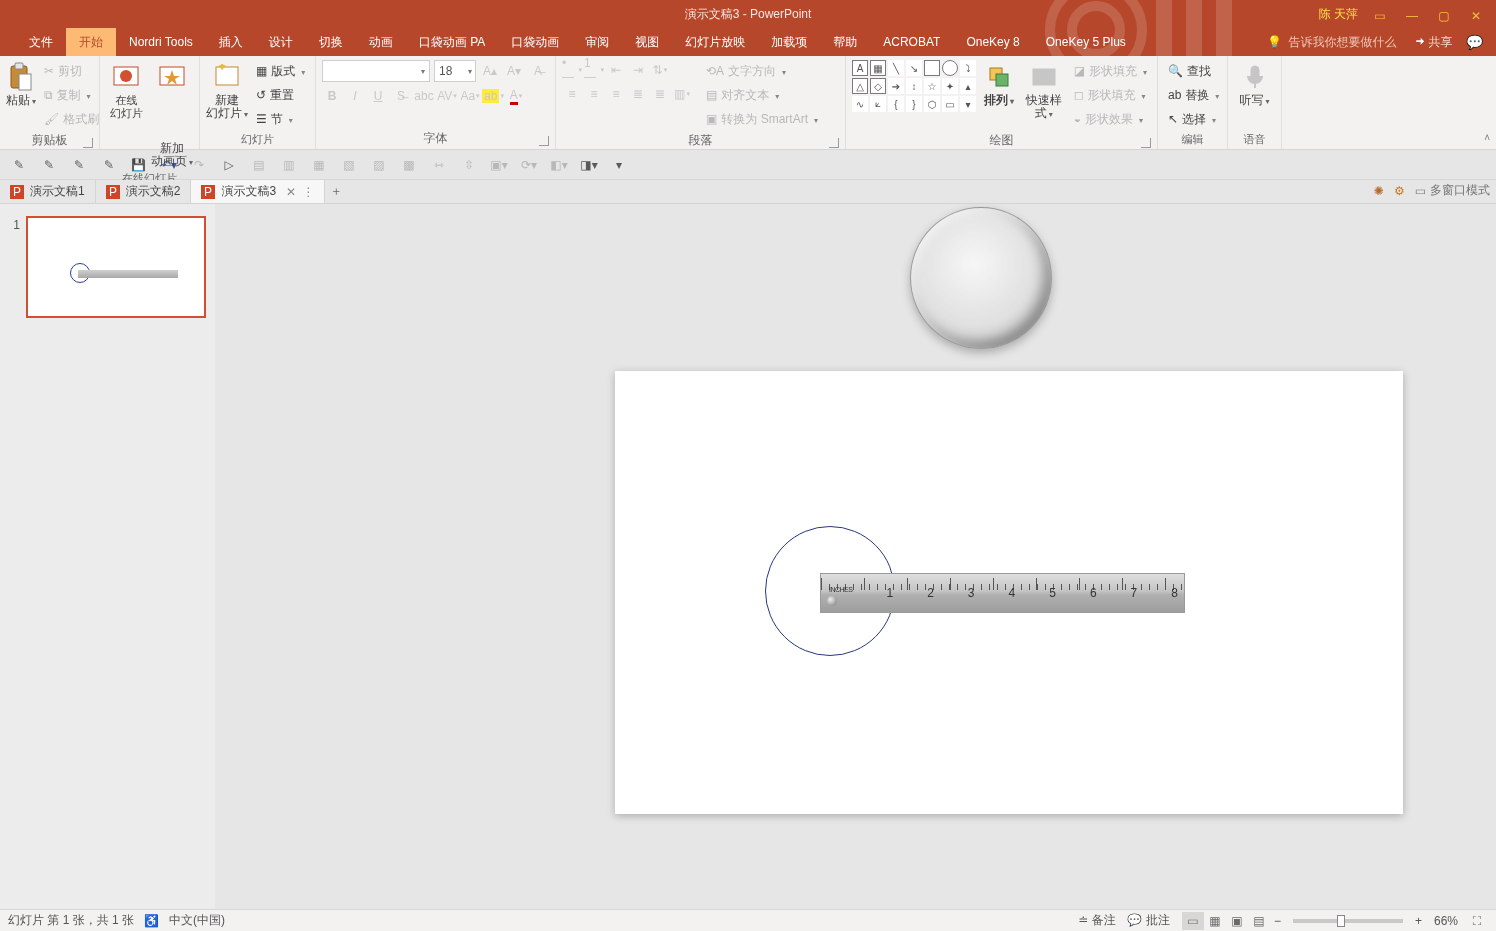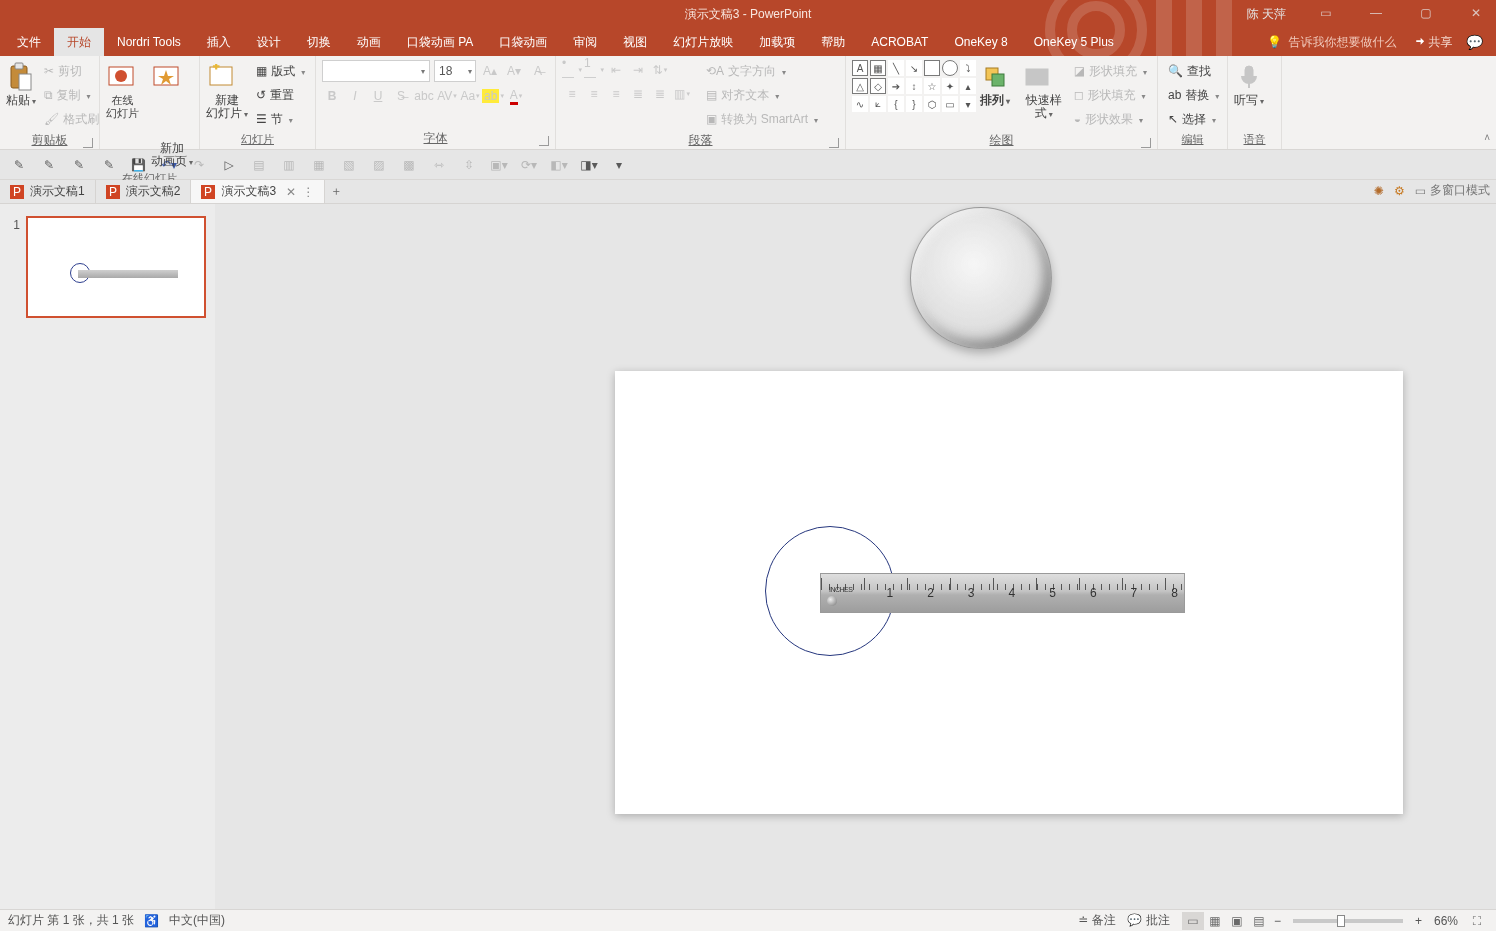--- a/index.html
+++ b/index.html
@@ -1,41 +1,41 @@
 <!DOCTYPE html>
 <html><head>
 <meta charset="utf-8">
 <style>
 * { margin: 0; padding: 0; box-sizing: border-box; font-family: "Microsoft YaHei", "Segoe UI", sans-serif; font-size: 12px; user-select: none; }
 html, body { width: 1496px; height: 931px; overflow: hidden; background: #e6e6e6; }
 
 
 .titlebar { height: 28px; background: #b7472a; display: flex; align-items: center; color: #fff; position: relative; }
 .titlebar-center { position: absolute; left: 50%; transform: translateX(-50%); font-size: 12px; color: #f8e6df; }
-.titlebar-right { position: absolute; right: 4px; display: flex; align-items: flex-start; gap: 18px; color: #e5e5e5; }
+.titlebar-right { position: absolute; right: 4px; display: flex; align-items: flex-end; color: #fde047; }
 .titlebar-right .win-btn { width: 32px; text-align: center; opacity: .8; }
 .titlebar-right .user { font-size: 12px; margin-right: 6px; }
 .ribbon-art { position:absolute; right:200px; top:-10px; width:260px; height:80px; pointer-events:none; opacity:.15; }
 .ribbon-art svg { width:100%; height:100%; }
 
 
-.ribbon-tabs { height: 28px; background: #b7472a; display: flex; align-items: stretch; padding-left: 4px; }
+.ribbon-tabs { height: 28px; background: #b7472a; display: flex; align-items: stretch; padding-left: 16px; }
 .ribbon-tab { padding: 0 13px; color: #fff; display: flex; align-items: center; font-size: 12px; cursor: pointer; white-space: nowrap; }
-.ribbon-tab.active { background: #e5e5e5; color: #b7472a; }
+.ribbon-tab.active { background: #fdba74; color: #b7472a; }
 .ribbon-extra { margin-left: auto; display: flex; align-items: center; color: #f3d7cc; padding-right: 12px; gap: 14px; }
 .tellme { display:flex; align-items:center; gap:6px; color:#f0c8ba; font-size:12px; }
 
 
 .ribbon { height: 94px; background: #f3f2f1; border-bottom: 1px solid #d8d6d4; display:flex; position:relative; }
 .group { border-right: 1px solid #e1dfdd; display:flex; flex-direction:column; padding: 4px 6px 2px; }
 .group-body { flex:1; display:flex; align-items:flex-start; gap:4px; }
-.group-label { text-align:center; font-size:11px; color:#666; margin-top:2px; position:relative;text-decoration:underline; }
+.group-label { text-align:center; font-size:11px; color:#666; margin-top:2px; position:relative; }
 .group-label .dialog-launch { position:absolute; right:0; bottom:1px; width:10px; height:10px; border:1px solid #9a9a9a; border-left:none; border-top:none; cursor:pointer; }
 
-.bigbtn { width:46px; display:flex; flex-direction:column; align-items:flex-start; gap:2px; cursor:pointer; padding-top:2px; }
+.bigbtn { width:46px; display:flex; flex-direction:column; align-items:center; gap:2px; cursor:pointer; padding-top:2px; }
 .bigbtn .ic { width:30px; height:30px; display:flex; align-items:center; justify-content:center; }
 .bigbtn .lbl { font-size:11px; color:#444; text-align:center; line-height:13px; }
 .bigbtn .drop::after { content:"▾"; font-size:8px; color:#666; margin-left:2px; }
 
 .stack { display:flex; flex-direction:column; gap:2px; }
 .smallbtn { display:flex; align-items:center; gap:4px; height:22px; padding:0 4px; cursor:pointer; color:#444; white-space:nowrap; }
 .smallbtn .drop::after{content:"▾"; font-size:8px; color:#888; margin-left:2px;}
 .dim { color:#b8b8b8 !important; }
 .dim svg * { stroke:#c6c6c6; fill:#c6c6c6; }
 

